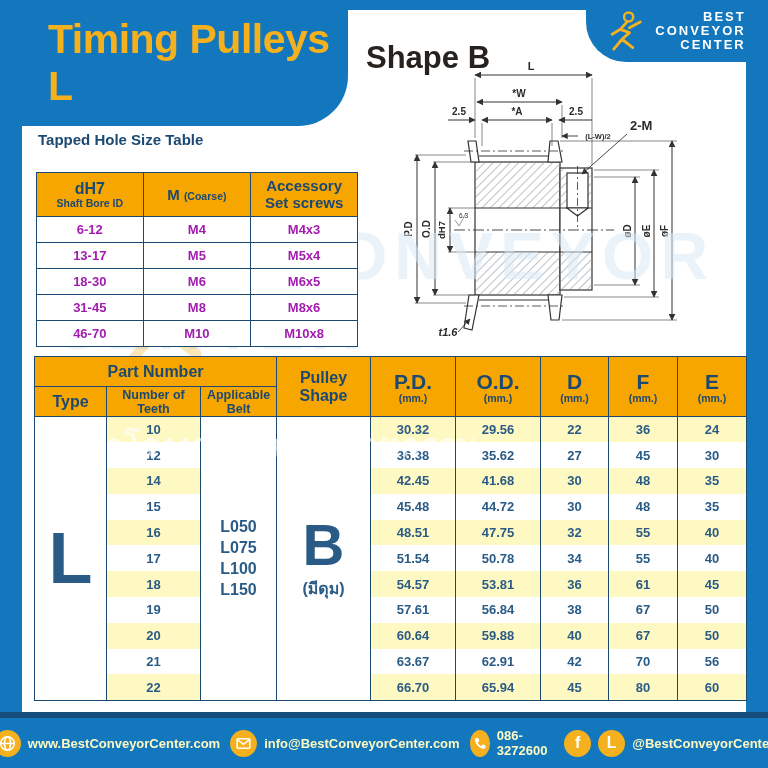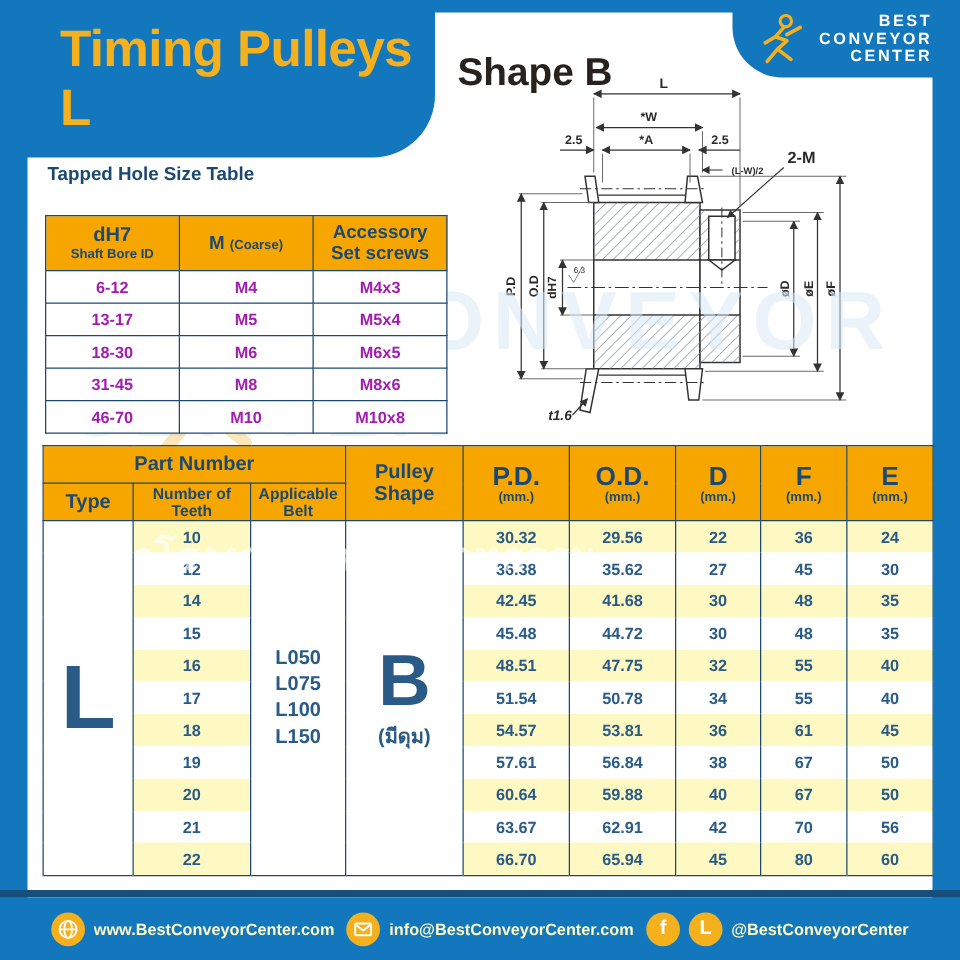--- a/index.html
+++ b/index.html
@@ -405,20 +405,28 @@
     <span class="f-circ">
       <svg width="17" height="17" viewBox="0 0 20 20">
           <rect x="2.5" y="4.5" width="15" height="11" rx="1.2" fill="none" stroke="#fff" stroke-width="1.8"></rect>
           <polyline points="3.5,6 10,11 16.5,6" fill="none" stroke="#fff" stroke-width="1.8"></polyline>
         </svg>
     </span>
     <span class="f-text">info@BestConveyorCenter.com</span>
   </div>
   <div class="f-item">
     <span class="f-circ">
+      <svg width="16" height="16" viewBox="0 0 20 20">
+          <path d="M5 3.5 l3.4 1 .7 3.2 -2 1.3 c.8 2.4 2.3 4 4.6 4.8 l1.4-2 3.2.8 .9 3.3 c-1.2 1.3-3 1.6-4.8 1 -4.2-1.5-7.4-4.9-8.4-9 -.4-1.9 0-3.6 1-4.4 z" fill="#fff"></path>
+        </svg>
+    </span>
+    <span class="f-text">086-3272600</span>
+  </div>
+  <div class="f-item">
+    <span class="f-circ">
         <span class="f-glyph">f</span>
       </span>
     <span class="f-circ">
         <span class="f-glyph">L</span>
       </span>
     <span class="f-text">@BestConveyorCenter</span>
   </div>
 </div>
 
 </body></html>

